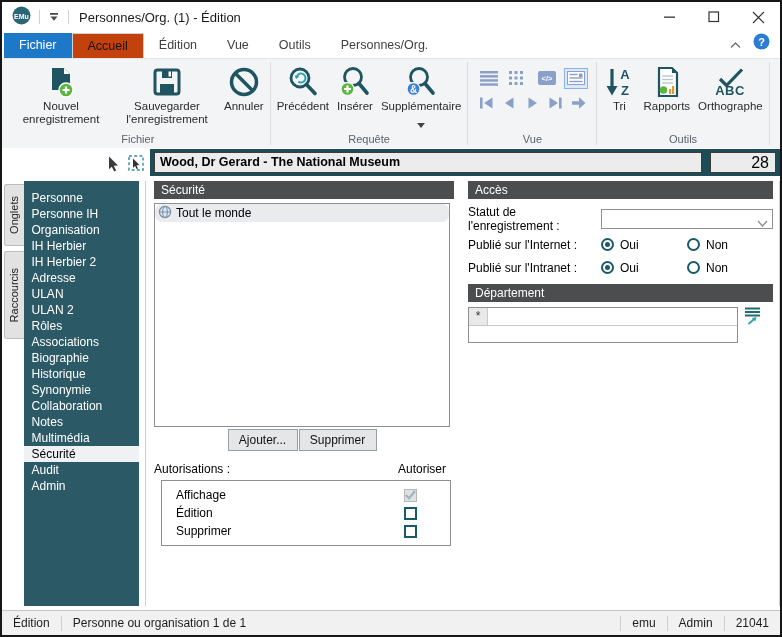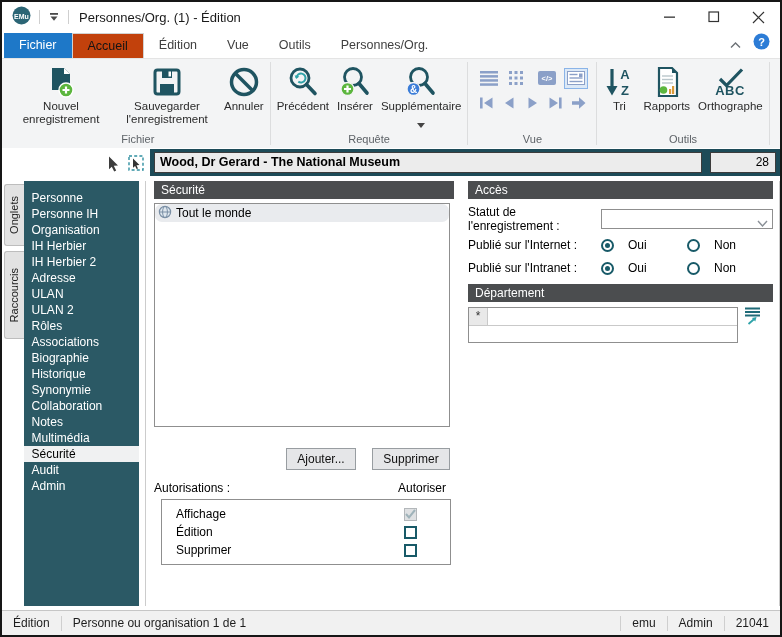--- a/index.html
+++ b/index.html
@@ -35,57 +35,57 @@
   .view-btn{width:24px;height:21px;display:flex;align-items:center;justify-content:center;}
   .view-btn.selected{background:#dce9f7;border:1px solid #8ab4e8;}
   .nav-row{display:flex;gap:3px;align-items:center;margin-top:5px;}
   .nav-btn{width:20px;height:18px;display:flex;align-items:center;justify-content:center;}
 
   
   .recordbar{height:28px;display:flex;align-items:flex-end;background:#fff;flex:0 0 auto;}
   .rb-tools{width:148px;display:flex;align-items:center;justify-content:flex-end;gap:7px;padding-right:5px;}
   .rb-strip{flex:1;background:#1d4b58;display:flex;align-items:center;padding:3px 4px;gap:8px;}
   .rb-title{flex:1;background:#ececec;border:1px solid #3c3c3c;height:21px;line-height:19px;font-weight:bold;font-size:12.5px;padding:0 5px;color:#000;white-space:nowrap;overflow:hidden;}
-  .rb-count{width:66px;background:#ececec;border:1px solid #3c3c3c;height:21px;line-height:19px;font-size:12px;text-align:right;padding:0 6px;color:#000;}
+  .rb-count{width:66px;background:#ececec;border:1px solid #3c3c3c;height:21px;line-height:19px;font-size:16px;text-align:right;padding:0 6px;color:#000;}
 
   
   .main{flex:1;display:flex;background:#fff;overflow:hidden;}
   .side-strip{width:22px;padding-top:8px;display:flex;flex-direction:column;gap:5px;align-items:flex-end;}
   .vtab{width:20px;background:#e2e2e2;border:1px solid #bdbdbd;border-right:none;border-radius:3px 0 0 3px;display:flex;align-items:center;justify-content:center;}
   .vtab span{writing-mode:vertical-rl;transform:rotate(180deg);font-size:11px;color:#1c1c1c;}
   .vtab.tab-onglets{height:62px;}
   .vtab.tab-raccourcis{height:88px;}
   .sidebar{width:118px;background:#2b5965;margin:5px 0 4px 0;padding-top:9px;}
   .side-item{height:16px;line-height:16px;padding-left:8px;font-size:12px;color:#fff;white-space:nowrap;}
   .side-item.selected{background:#f0f1f2;color:#000;}
   .content{flex:1;margin:5px 0 4px 6px;border-left:1px solid #cccccc;border-right:1px solid #cccccc;padding:0 6px 0 8px;display:flex;align-items:flex-start;background:#fff;}
 
   .group-header{height:18px;line-height:18px;background:#4b4d4f;color:#fff;font-size:12px;padding-left:7px;}
   .panel-left{width:300px;flex:0 0 auto;}
   .listbox{width:296px;height:224px;border:1px solid #8f8f8f;margin-top:4px;background:#fff;overflow:hidden;}
   .list-row{height:18px;display:flex;align-items:center;gap:4px;padding-left:3px;font-size:12px;color:#000;}
   .list-row.selected{background:#e9ebee;border-radius:7px;}
-  .btn-row{width:296px;margin-top:21px;display:flex;justify-content:flex-end;gap:16px;}
+  .btn-row{width:296px;margin-top:2px;display:flex;justify-content:center;gap:1px;}
   .btn{height:22px;font-size:12px;color:#111;background:#e5e6e8;border:1px solid #989da1;display:flex;align-items:center;justify-content:center;}
   .btn.add{width:70px;}
   .btn.remove{width:78px;}
   .auth-row{width:296px;margin-top:11px;display:flex;justify-content:space-between;padding-right:4px;font-size:12px;color:#000;}
   .perm-box{width:290px;margin-left:7px;margin-top:4px;border:1px solid #8f8f8f;padding:5px 0;background:#fff;}
   .perm-row{height:18px;display:flex;align-items:center;justify-content:space-between;padding:0 33px 0 14px;font-size:12px;color:#000;}
   .checkbox{width:13px;height:13px;border:2px solid #185a68;background:#fff;display:flex;align-items:center;justify-content:center;}
   .checkbox svg{display:none;}
   .checkbox.checked svg{display:block;}
   .checkbox.checked.disabled{border:1px solid #b3b7ba;background:#dfe1e3;}
 
   .panel-right{flex:1;margin-left:14px;}
   .acc-row{display:flex;align-items:center;font-size:12px;color:#000;}
   .acc-label{width:133px;flex:0 0 auto;}
   .combo{flex:1;height:20px;border:1px solid #8f8f8f;background:#fff;position:relative;display:flex;align-items:center;padding:0 18px 0 4px;font-size:12px;}
   .combo .chev{position:absolute;right:4px;top:6px;}
-  .radio-cell{width:86px;display:flex;align-items:center;gap:14px;}
+  .radio-cell{width:86px;display:flex;gap:6px;}
   .radio{width:13px;height:13px;border-radius:50%;border:2px solid #185a68;background:#fff;position:relative;flex:0 0 auto;}
   .radio.checked::after{content:"";position:absolute;inset:2px;border-radius:50%;background:#185a68;}
   .dept-body{display:flex;align-items:flex-start;margin-top:5px;gap:6px;}
   .dept-grid{width:270px;height:36px;border:1px solid #8f8f8f;background:#fff;}
   .dept-row{height:18px;border-bottom:1px solid #c9c9c9;display:flex;}
   .dept-rowhdr{width:19px;background:#e9e9e9;border-right:1px solid #c9c9c9;text-align:center;font-size:12px;color:#333;line-height:17px;}
 
   
   .statusbar{height:25px;border-top:1px solid #c6c6c6;background:#f1f1f1;display:flex;align-items:center;font-size:12px;color:#1d1d1d;flex:0 0 auto;}
   .sb-cell{padding:0 11px;white-space:nowrap;}

